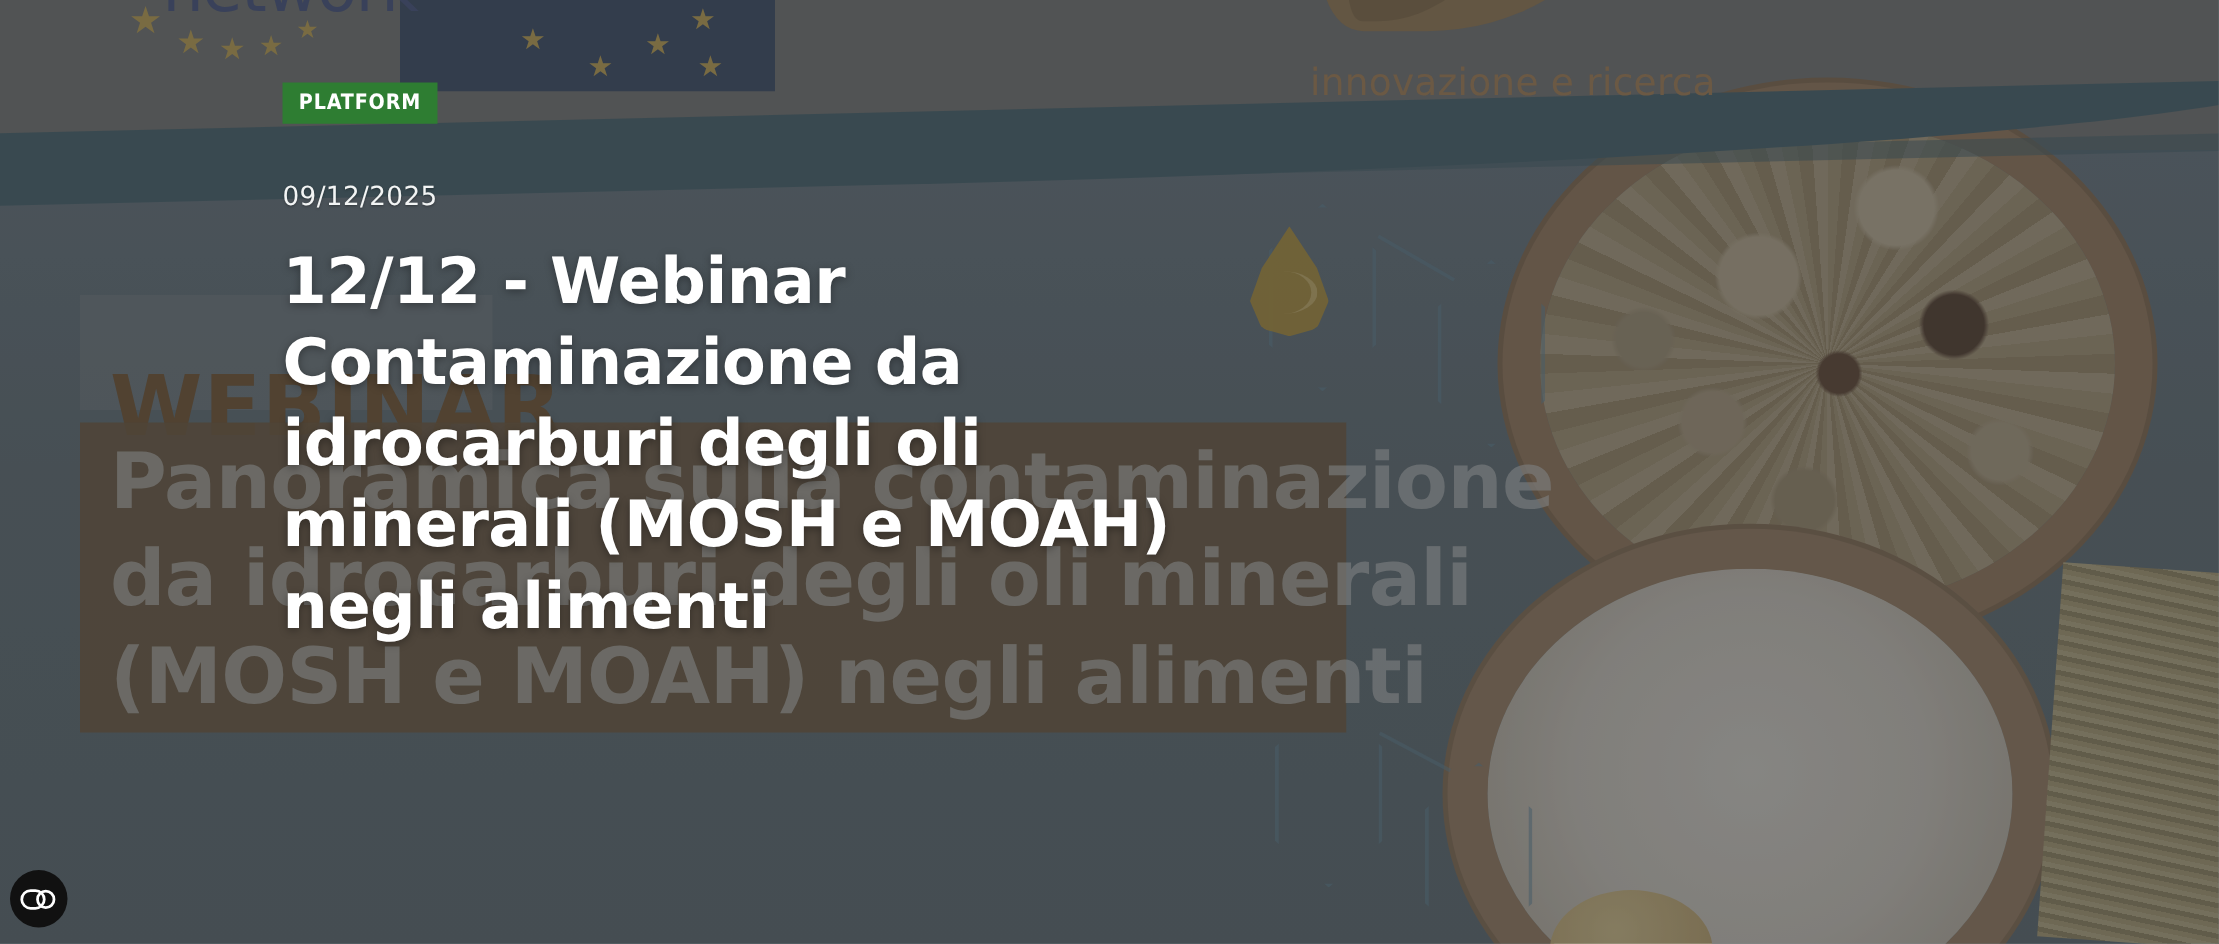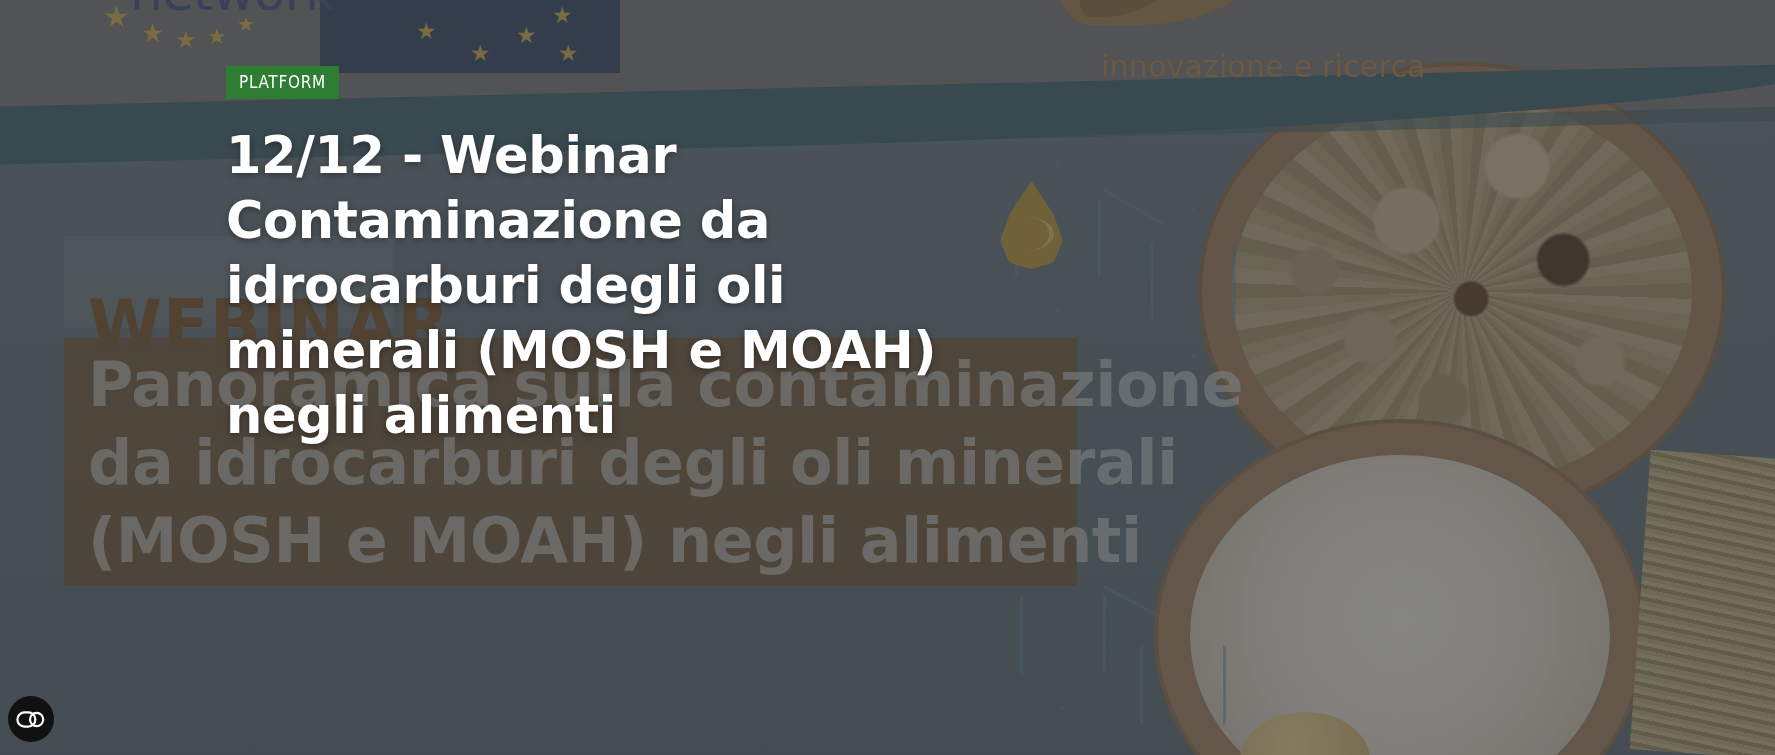--- a/index.html
+++ b/index.html
@@ -110,21 +110,21 @@
     position: absolute;
     left: 1075px; top: -68px;
     width: 120px; height: 85px;
     background: #7e6849;
     border-radius: 0 0 70% 20% / 0 0 100% 100%;
     transform: skewX(-12deg);
   }
 
   .innov-text {
     position: absolute;
-    left: 1101px; top: 49px;
+    left: 1048px; top: 49px;
     font-size: 30px;
     color: #9c7a55;
     font-family: "DejaVu Sans", sans-serif;
     letter-spacing: .2px;
   }
 
   
   .droplet {
     position: absolute;
     left: 1000px; top: 181px;
@@ -262,21 +262,21 @@
     position: absolute;
     left: 226px; top: 66px;
     width: 760px;
     z-index: 20;
   }
 
   .badge {
     display: inline-block;
     background: #2e7d32;
     color: #ffffff;
-    font-weight: 400;
+    font-weight: 700;
     font-size: 17px;
     letter-spacing: .7px;
     padding: 6px 13px 7px 13px;
     font-family: "DejaVu Sans Condensed", "Liberation Sans Narrow", "Liberation Sans", sans-serif;
   }
 
   .date {
     margin-top: 46px;
     color: #f2f4f4;
     font-size: 21px;
@@ -378,20 +378,21 @@
       <div>Panoramica sulla contaminazione</div>
       <div>da idrocarburi degli oli minerali</div>
       <div>(MOSH e MOAH) negli alimenti</div>
     </div>
   </div>
 
   <div class="veil"></div>
 
   <div class="content">
     <div class="badge">PLATFORM</div>
+    <div class="date">09/12/2025</div>
     <h1 class="title">12/12 - Webinar Contaminazione da idrocarburi degli oli minerali (MOSH e MOAH) negli alimenti</h1>
   </div>
 
   <div class="cookie-btn">
     <svg width="30" height="17" viewBox="0 0 30 17">
       <rect x="1.4" y="1.4" width="18" height="14.2" rx="7.1" ry="7.1" fill="none" stroke="#ffffff" stroke-width="2.2"></rect>
       <circle cx="20.6" cy="8.5" r="6.6" fill="none" stroke="#ffffff" stroke-width="2.2"></circle>
     </svg>
   </div>
 

